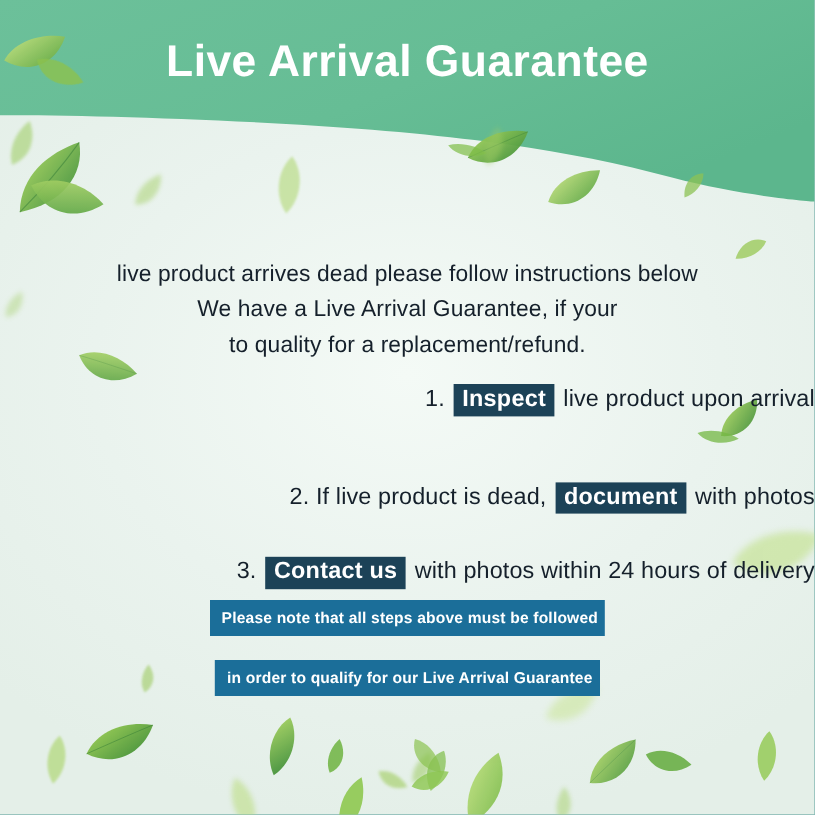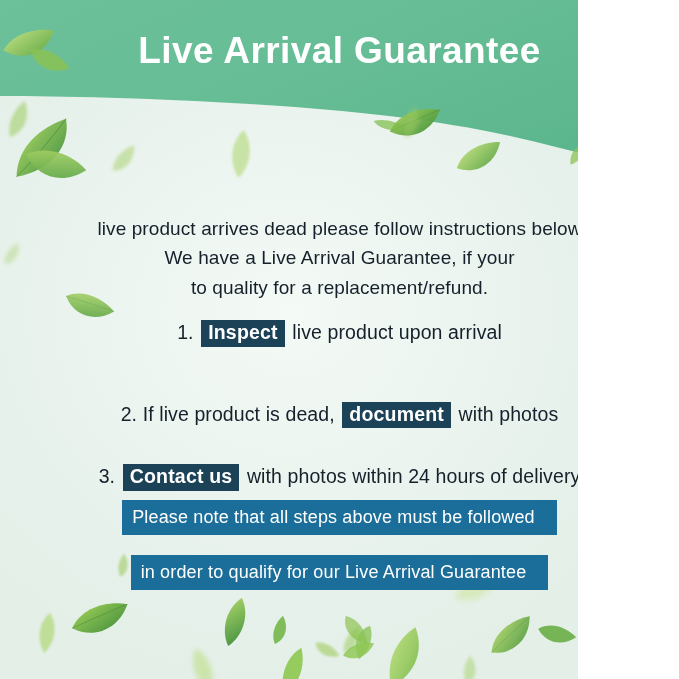--- a/index.html
+++ b/index.html
@@ -4,21 +4,21 @@
 <title>Live Arrival Guarantee</title>
 <style>
   * { margin:0; padding:0; box-sizing:border-box; }
   html, body {
     width:679px; height:679px;
     font-family:"Liberation Sans", sans-serif;
     overflow:hidden;
   }
   #poster {
     position:relative;
-    width:578px; height:679px;
+    width:679px; height:679px;
     background:#0f766e;
     overflow:hidden;
   }
   
   .bg-sheen {
     position:absolute; inset:0;
     background:
       radial-gradient(ellipse 70% 55% at 50% 46%, #f4faf6 0%, #eaf3ee 55%, #e4efe8 100%);
     pointer-events:none;
   }
@@ -71,21 +71,21 @@
   }
   .intro div { white-space:nowrap; }
 
   .steps {
     position:absolute;
     left:0; top:320px;
     width:679px;
   }
   .step {
     width:679px;
-    text-align:center;
+    text-align:right;
     color:#15202b;
     font-size:19.5px;
     line-height:1;
     letter-spacing:0.1px;
     white-space:nowrap;
   }
   .step.s1 { margin-top:0px; }
   .step.s2 { margin-top:55px; }
   .step.s3 { margin-top:36px; }
 
@@ -105,25 +105,25 @@
   .notes {
     position:absolute;
     left:0; top:500px;
     width:679px;
     text-align:center;
   }
   .note-bar {
     display:inline-block;
     background:#1b6e99;
     color:#ffffff;
-    font-size:18px;
-    font-weight:normal;
+    font-size:13px;
+    font-weight:bold;
     letter-spacing:0.15px;
     line-height:1;
-    padding:8px 22px 9px 10px;
+    padding:8px 6px 9px 10px;
     white-space:nowrap;
   }
   .note-row { width:679px; text-align:center; }
   .note-row + .note-row { margin-top:20px; }
 </style>
 </head>
 <body>
 
 <div id="poster">
 

